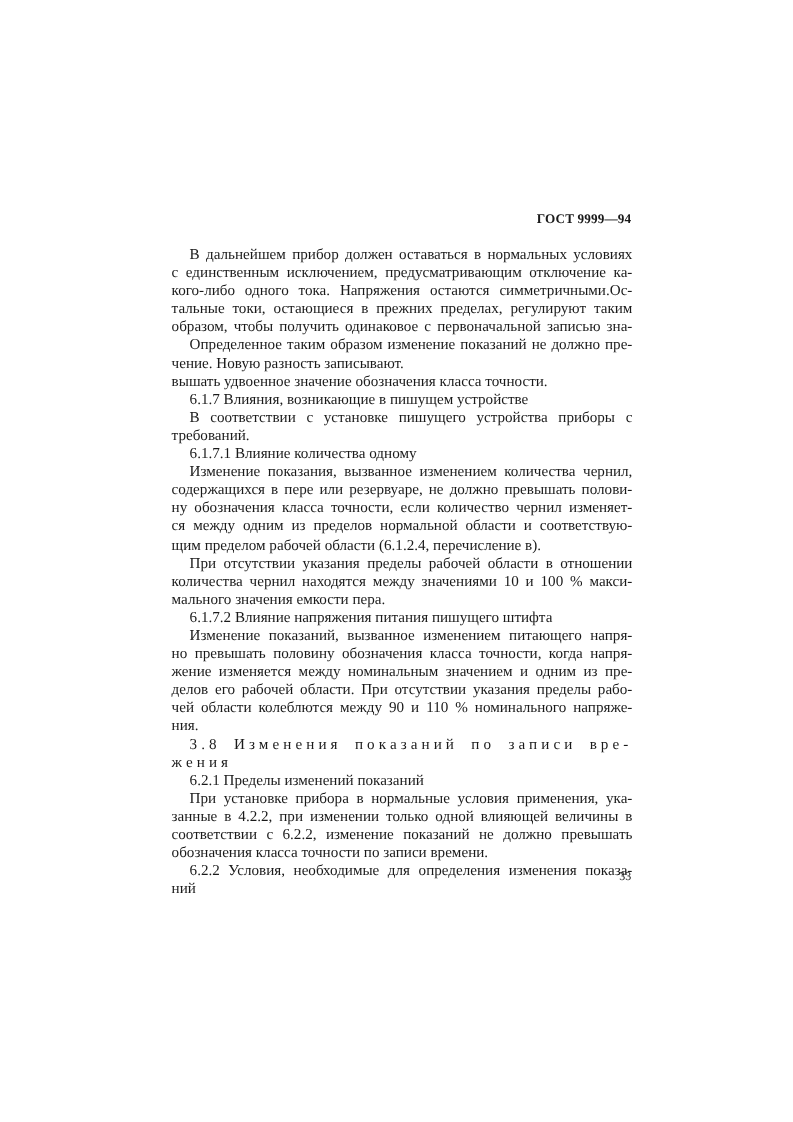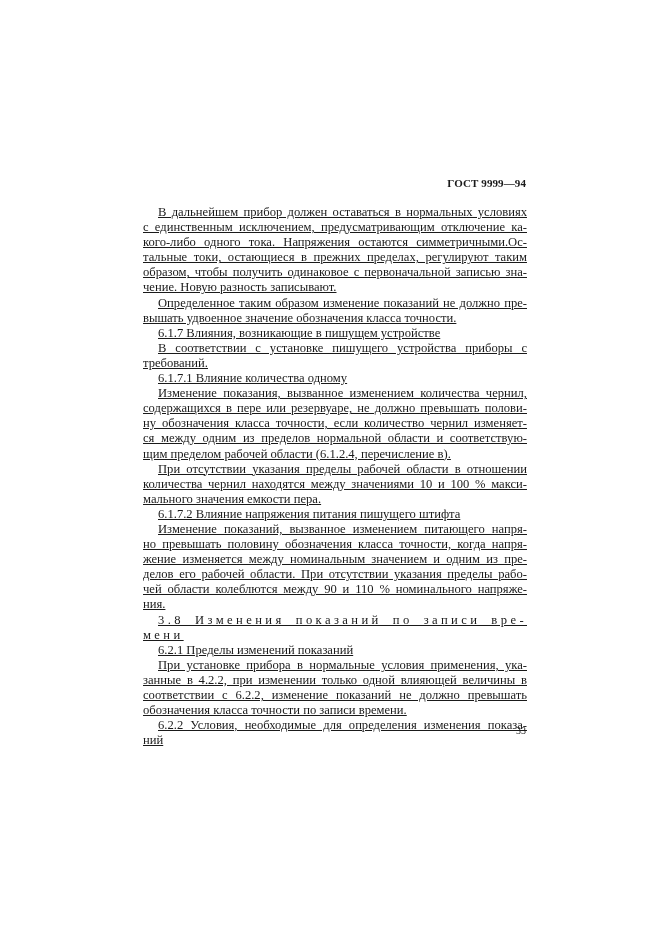--- a/index.html
+++ b/index.html
@@ -10,21 +10,21 @@
     font-family: "Liberation Serif", "DejaVu Serif", serif;
   }
   .header {
     position: absolute; left: 440px; top: 177px; width: 86px;
     text-align: right; font-weight: bold; font-size: 11px; letter-spacing: 0.1px;
   }
   .body {
     position: absolute; left: 143px; top: 205px; width: 384px;
     font-size: 12.6px; line-height: 15.1px;
   }
-  .line { display: block; white-space: nowrap; text-align: justify; text-align-last: justify; height: 15.1px; text-decoration: underline; }
+  .line { display: block; white-space: nowrap; text-align: justify; text-align-last: justify; height: 15.1px; }
   .line.last { text-align-last: left; }
   .line.indent { padding-left: 15px; }
   .spaced { letter-spacing: 3.4px; }
   .pagenum {
     position: absolute; left: 494px; top: 725px; width: 32px; text-align: right;
     font-size: 10px;
   }
 </style>
 </head>
 <body>
@@ -32,23 +32,23 @@
 <div class="page">
   <div class="header">ГОСТ 9999—94</div>
 
   <div class="body">
 
     <span class="line indent">В дальнейшем прибор должен оставаться в нормальных условиях</span>
     <span class="line">с единственным исключением, предусматривающим отключение ка-</span>
     <span class="line">кого-либо одного тока. Напряжения остаются симметричными.Ос-</span>
     <span class="line">тальные токи, остающиеся в прежних пределах, регулируют таким</span>
     <span class="line">образом, чтобы получить одинаковое с первоначальной записью зна-</span>
+    <span class="line indent">Определенное таким образом изменение показаний не должно пре-</span>
+
     <span class="line last">чение. Новую разность записывают.</span>
-
-    <span class="line indent">Определенное таким образом изменение показаний не должно пре-</span>
     <span class="line last">вышать удвоенное значение обозначения класса точности.</span>
 
     <span class="line indent last">6.1.7 Влияния, возникающие в пишущем устройстве</span>
 
     <span class="line indent">В соответствии с установке пишущего устройства приборы с</span>
     <span class="line last">требований.</span>
 
     <span class="line indent last">6.1.7.1 Влияние количества одному</span>
 
     <span class="line indent">Изменение показания, вызванное изменением количества чернил,</span>
@@ -64,21 +64,21 @@
     <span class="line indent last">6.1.7.2 Влияние напряжения питания пишущего штифта</span>
 
     <span class="line indent">Изменение показаний, вызванное изменением питающего напря-</span>
     <span class="line">но превышать половину обозначения класса точности, когда напря-</span>
     <span class="line">жение изменяется между номинальным значением и одним из пре-</span>
     <span class="line">делов его рабочей области. При отсутствии указания пределы рабо-</span>
     <span class="line">чей области колеблются между 90 и 110 % номинального напряже-</span>
     <span class="line last">ния.</span>
 
     <span class="line indent spaced">3.8 Изменения показаний по записи вре-</span>
-    <span class="line last spaced">мени</span>
+    <span class="line last spaced">жения</span>
 
     <span class="line indent last">6.2.1 Пределы изменений показаний</span>
 
     <span class="line indent">При установке прибора в нормальные условия применения, ука-</span>
     <span class="line">занные в 4.2.2, при изменении только одной влияющей величины в</span>
     <span class="line">соответствии с 6.2.2, изменение показаний не должно превышать</span>
     <span class="line last">обозначения класса точности по записи времени.</span>
 
     <span class="line indent">6.2.2 Условия, необходимые для определения изменения показа-</span>
     <span class="line last">ний</span>

